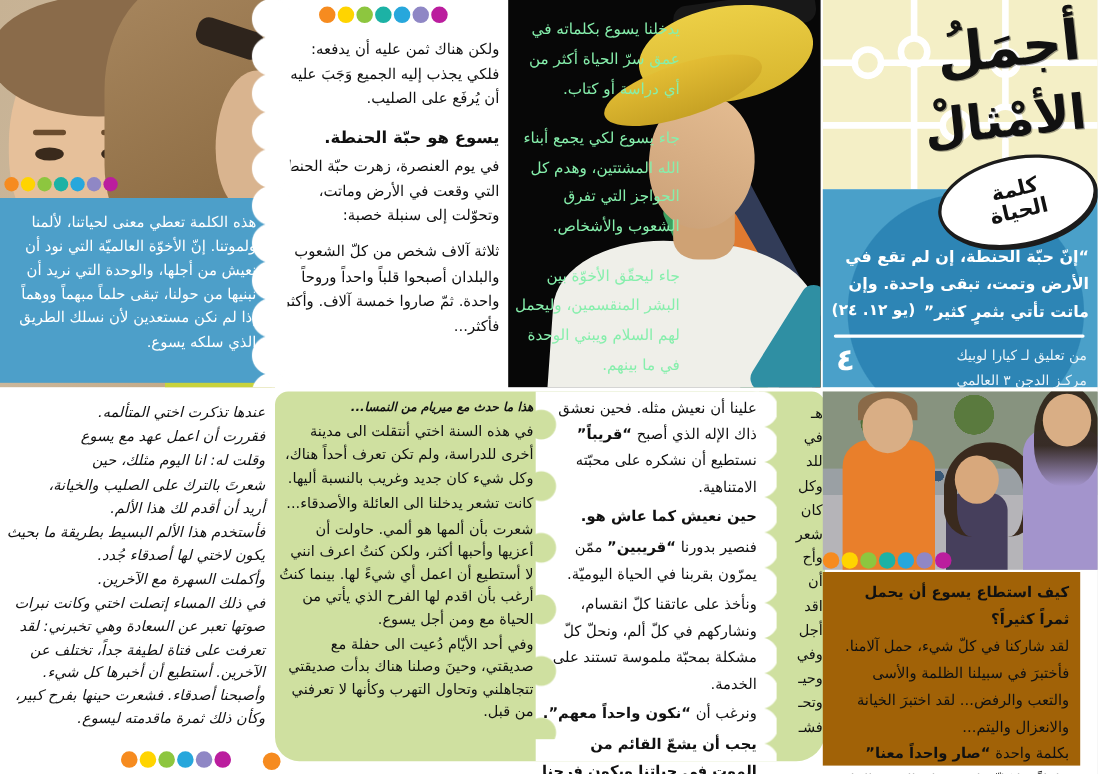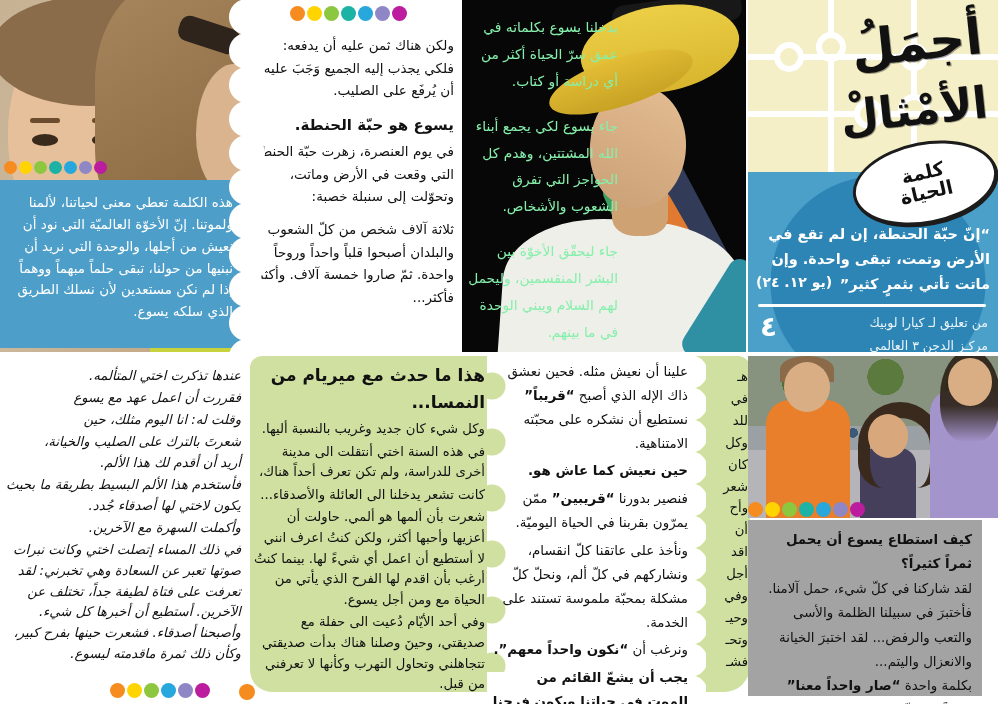--- a/index.html
+++ b/index.html
@@ -83,21 +83,21 @@
 
   
   .col-bl{left:0;top:358px;width:247px;height:346px;background:#fff;font-style:italic;}
   .col-bl .inner{padding:8px 6px 0 4px;text-align:right;font-size:13.2px;line-height:1.58;}
   .col-bl p{margin-bottom:1px;}
 
   
   .greenpanel{left:250px;top:356px;width:500px;height:336px;background:#cfe0a0;
       border-radius:12px 12px 26px 22px;}
   .greenstory{left:253px;top:362px;width:232px;text-align:right;font-size:13.2px;line-height:1.56;}
-  .greenstory h3{font-size:17px;margin:0 0 4px;}
+  .greenstory h3{font-size:11px;margin:0 0 4px;font-style:italic;}
   .greenstory p{margin-bottom:2px;}
   .cloud{left:487px;top:356px;width:203px;height:336px;background:#fff;}
   .cloud-bumps-left{left:477px;top:372px;width:30px;height:300px;
       background-image:radial-gradient(circle at 15px 14px,#cfe0a0 13px,rgba(0,0,0,0) 14px);
       background-size:30px 56px;background-repeat:repeat-y;}
   .cloud-edge-right{left:676px;top:356px;width:30px;height:336px;
       background-image:radial-gradient(circle at 15px 16px,#fff 16px,rgba(0,0,0,0) 17px);
       background-size:30px 32px;background-repeat:repeat-y;}
   .fragments{left:706px;top:366px;width:42px;height:320px;overflow:hidden;color:#111;
       font-size:13.2px;line-height:1.66;text-align:right;white-space:nowrap;}
@@ -124,21 +124,21 @@
   .p3-girl-c{left:112px;top:92px;width:56px;height:72px;border-radius:16px 16px 0 0;background:#463f5c;}
   .p3-head-c{left:120px;top:58px;width:40px;height:44px;border-radius:50%;background:#d8a87c;}
   .p3-hair-c{left:110px;top:46px;width:60px;height:70px;border-radius:50% 50% 30% 30%;
       background:rgba(0,0,0,0);border-top:16px solid #3a2a1e;border-left:12px solid #3a2a1e;border-right:12px solid #3a2a1e;}
   .p3-girl-r{left:182px;top:34px;width:74px;height:130px;border-radius:22px 22px 0 0;background:#a394cc;}
   .p3-head-r{left:200px;top:2px;width:44px;height:48px;border-radius:50%;background:#d9ae85;}
   .p3-hair-r{left:192px;top:-6px;width:60px;height:92px;border-radius:50% 50% 40% 40%;
       background:linear-gradient(180deg,#2e2318 60%,rgba(46,35,24,0) 100%);opacity:.92;}
 
   
-  .yellowbox{left:748px;top:520px;width:234px;height:176px;background:#a3a3a3;}
+  .yellowbox{left:748px;top:520px;width:234px;height:176px;background:#a16207;}
   .yellowbox .inner{padding:8px 10px 0 8px;text-align:right;font-size:13.4px;line-height:1.82;}
   .dots-a{left:4px;top:161px;}
   .dots-b{left:290px;top:6px;}
   .dots-c{left:110px;top:683px;}
   .dots-d{left:748px;top:502px;z-index:6;}
   .orange-dot{left:239px;top:684px;width:16px;height:16px;border-radius:50%;background:#f68b1f;}
 </style>
 </head>
 <body>
 
@@ -262,22 +262,22 @@
       <span style="background: rgb(255, 212, 0);"></span>
       <span style="background: rgb(246, 139, 31);"></span>
     </div>
 
   <div class="abs greenpanel"></div>
   <div class="abs cloud"></div>
   <div class="abs cloud-bumps-left"></div>
   <div class="abs cloud-edge-right"></div>
   <div class="abs greenstory">
     <h3>هذا ما حدث مع ميريام من النمسا...</h3>
+    <p>في هذه السنة اختي أنتقلت الى مدينة أخرى للدراسة، ولم تكن تعرف أحداً هناك،</p>
     <p>وكل شيء كان جديد وغريب بالنسبة أليها.</p>
-    <p>في هذه السنة اختي أنتقلت الى مدينة أخرى للدراسة، ولم تكن تعرف أحداً هناك،</p>
     <p>كانت تشعر يدخلنا الى العائلة والأصدقاء...</p>
     <p>شعرت بأن ألمها هو ألمي. حاولت أن أعزيها وأحبها أكثر، ولكن كنتُ اعرف انني لا أستطيع أن اعمل أي شيءً لها. بينما كنتُ أرغب بأن اقدم لها الفرح الذي يأتي من الحياة مع ومن أجل يسوع.</p>
     <p>وفي أحد الأيّام دُعيت الى حفلة مع صديقتي، وحينَ وصلنا هناك بدأت صديقتي تتجاهلني وتحاول التهرب وكأنها لا تعرفني من قبل.</p>
 
   </div>
   <div class="abs fragments">
       <div>هـ</div>
       <div>في</div>
       <div>للد</div>
       <div>وكل</div>

